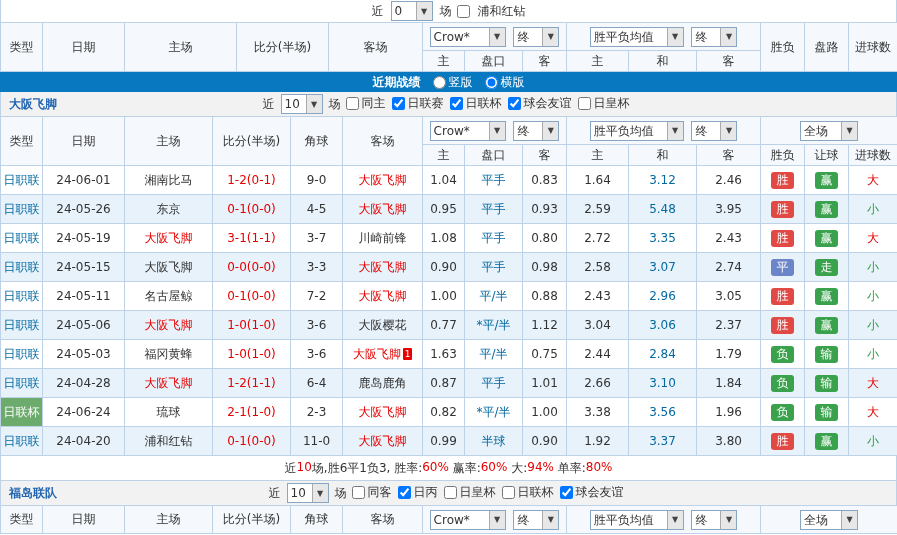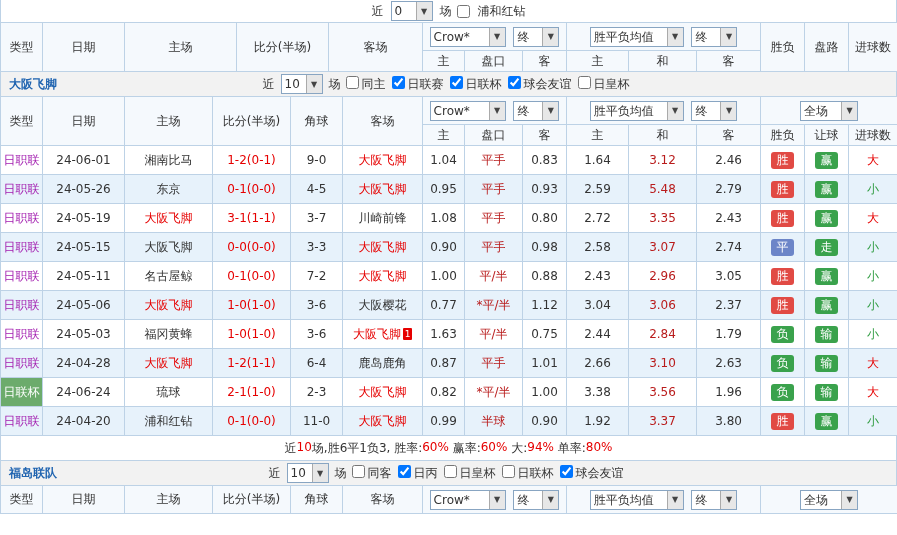--- a/index.html
+++ b/index.html
@@ -23,27 +23,27 @@
   .w40{width:40px}.w44{width:44px}.w74{width:74px}.w92{width:92px}.w56{width:56px}
 
   input[type=checkbox],input[type=radio]{width:13px;height:13px;margin:0 3px 0 0;vertical-align:middle}
 
   .bluebar{height:20px;background:#0878c0;color:#fff;display:flex;align-items:center;justify-content:center;gap:12px}
   .bluebar .t{font-weight:bold}
   .bluebar label{display:inline-flex;align-items:center;color:#fff}
 
   .section{position:relative;height:24px;background:#f2f2f2;display:flex;align-items:center;justify-content:center;gap:4px;border-left:1px solid #bdd2e6;border-right:1px solid #bdd2e6}
   .section .team{position:absolute;left:8px;font-weight:bold;color:#2064b0}
-  .filters label{display:inline-flex;margin:0 5px 0 1px}
-
-  .grid td.league{color:#a21caf}
+  .filters label{display:inline-flex;align-items:center;margin:0 5px 0 1px}
+
+  .grid td.league{color:#0369a1}
   .grid td.cup{background:#6cab6c;color:#fff}
   .grid td.focus{color:#e60000}
   .grid td.score{color:#e60000}
-  .grid td.handicap,.grid td.avgdraw{color:#b91c1c}
+  .grid td.handicap,.grid td.avgdraw{color:#0369a1}
   .grid td.goal.red{color:#e60000}
   .grid td.goal.green{color:#2d9b3f}
 
   .pill{display:inline-block;min-width:17px;padding:1px 3px;border-radius:3px;color:#fff;font-size:12px;line-height:15px}
   .pill.red{background:#e14a44}
   .pill.green{background:#3aa24c}
   .pill.blue{background:#6c85c8}
 
   .redcard{display:inline-block;width:9px;height:12px;background:#e60000;color:#fff;font-size:9px;line-height:12px;margin-left:2px;vertical-align:middle;border-radius:1px;text-align:center}
 
@@ -120,20 +120,31 @@
         <td>主</td>
         <td>盘口</td>
         <td>客</td>
         <td>主</td>
         <td>和</td>
         <td>客</td>
       </tr>
     </thead>
   </table>
 
+  <div class="bluebar">
+    <span class="t">近期战绩</span>
+    <label>
+      <input type="radio" name="layout" style="">
+      <span>竖版</span>
+    </label>
+    <label>
+      <input type="radio" name="layout" checked="" style="">
+      <span>横版</span>
+    </label>
+  </div>
 
   <div class="section">
     <span class="team">大阪飞脚</span>
     <span>近</span>
     <span class="fselect w40">
       <span class="txt">10</span>
       <span class="btn">▼</span>
     </span>
     <span>场</span>
     <span class="filters"><label>
@@ -242,21 +253,21 @@
           <td>24-05-26</td>
           <td>东京</td>
           <td class="score">0-1(0-0)</td>
           <td>4-5</td>
           <td class="focus">大阪飞脚</td>
           <td>0.95</td>
           <td class="handicap">平手</td>
           <td>0.93</td>
           <td>2.59</td>
           <td class="avgdraw">5.48</td>
-          <td>2.79</td>
+          <td>3.95</td>
           <td><span class="pill red">胜</span></td>
           <td><span class="pill green">赢</span></td>
           <td class="goal green">小</td>
         </tr>
         <tr>
           <td class="league">日职联</td>
           <td>24-05-19</td>
           <td class="focus">大阪飞脚</td>
           <td class="score">3-1(1-1)</td>
           <td>3-7</td>
@@ -344,21 +355,21 @@
           <td>24-04-28</td>
           <td class="focus">大阪飞脚</td>
           <td class="score">1-2(1-1)</td>
           <td>6-4</td>
           <td>鹿岛鹿角</td>
           <td>0.87</td>
           <td class="handicap">平手</td>
           <td>1.01</td>
           <td>2.66</td>
           <td class="avgdraw">3.10</td>
-          <td>2.63</td>
+          <td>1.84</td>
           <td><span class="pill green">负</span></td>
           <td><span class="pill green">输</span></td>
           <td class="goal red">大</td>
         </tr>
         <tr>
           <td class="league cup">日联杯</td>
           <td>24-06-24</td>
           <td>琉球</td>
           <td class="score">2-1(1-0)</td>
           <td>2-3</td>

